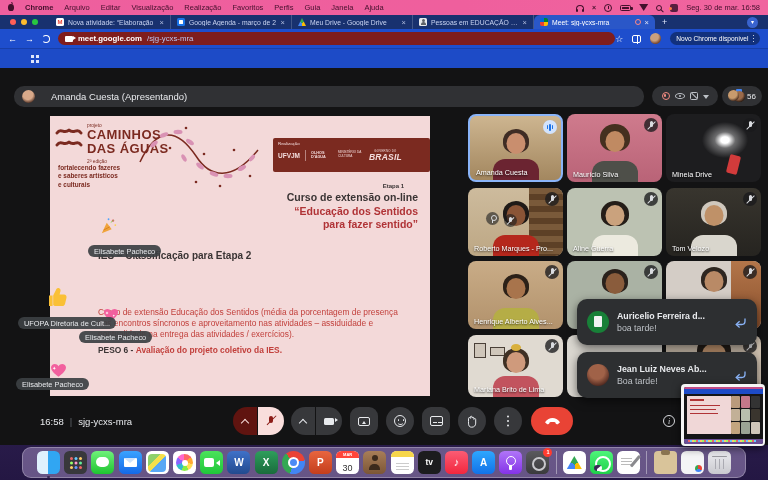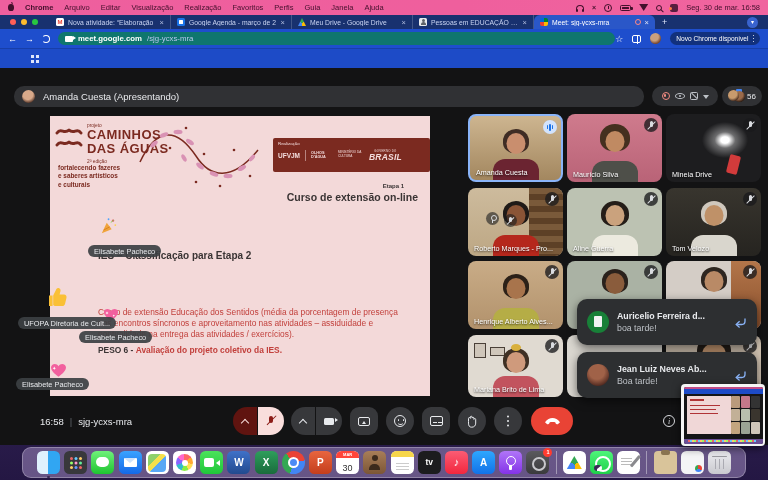--- a/index.html
+++ b/index.html
@@ -50,38 +50,38 @@
   .fav.people::after{content:"";position:absolute;left:1.5px;bottom:1px;width:5px;height:3px;border-radius:3px 3px 0 0;background:#5f6368}
   .fav.meet{background:conic-gradient(#00832d 0 25%,#ffba00 25% 50%,#e94235 50% 75%,#0066da 75%);border-radius:2px}
   .tabrec{width:6px;height:6px;border:1.4px solid #ff8785;border-radius:50%;flex:0 0 auto}
   #newtab{position:absolute;left:662px;top:2px;color:#dfe6fb;font-size:9px}
   #tabchev{position:absolute;right:10px;top:2px;width:11px;height:11px;border-radius:50%;background:#3963cf;color:#fff;font-size:6px;text-align:center;line-height:11px}
 
   
   #addrbar{position:absolute;left:0;top:29px;width:768px;height:19px;background:#1e4ecd;display:flex;align-items:center;padding:0 8px;z-index:20}
   .navbtn{color:#fff;font-size:9px;margin-right:8px}
   .reload{width:8px;height:8px;border:1.2px solid #fff;border-radius:50%;border-left-color:transparent;margin-right:8px}
-  #urlpill{width:566px;height:13px;border-radius:7px;background:#0f766e;display:flex;align-items:center;gap:5px;padding:0 7px}
+  #urlpill{width:566px;height:13px;border-radius:7px;background:#7f1d1d;display:flex;align-items:center;gap:5px;padding:0 7px}
   .meetcam{width:8px;height:6px;background:#fff;border-radius:1px;position:relative}
   .meetcam::after{content:"";position:absolute;right:-3px;top:.5px;border-top:2.5px solid transparent;border-bottom:2.5px solid transparent;border-left:3px solid #fff}
   #urlpill .host{font-size:7.8px;font-weight:bold;color:#fff;white-space:nowrap}
   #urlpill .path{font-size:7.8px;color:#b9c6ef;white-space:nowrap}
   #addr-right{margin-left:auto;display:flex;align-items:center;gap:9px}
   .star{color:#fff;font-size:9px}
   .sidep{width:9px;height:8px;border:1px solid #fff;border-radius:2px;position:relative}
   .sidep::after{content:"";position:absolute;right:2px;top:0;width:0;height:8px;border-left:1px solid #fff}
   .avatar-sm{width:11px;height:11px;border-radius:50%;background:radial-gradient(circle at 40% 35%,#caa07e 0 40%,#7a4a32 70%)}
   #newchrome{height:13px;border-radius:7px;background:#12317d;color:#fff;font-size:6.6px;display:flex;align-items:center;gap:4px;padding:0 6px;white-space:nowrap}
   .vdots{width:1.5px;height:1.5px;border-radius:50%;background:#fff;box-shadow:0 3px 0 #fff,0 6px 0 #fff;margin-top:-6px}
   #bookbar{position:absolute;left:0;top:48px;width:768px;height:20px;background:#1d4bc7;border-top:1px solid rgba(0,0,0,.15);z-index:20}
   .appsgrid{position:absolute;left:31px;top:6px;width:3px;height:3px;background:#dfe6fb;box-shadow:5px 0 0 #dfe6fb,0 5px 0 #dfe6fb,5px 5px 0 #dfe6fb}
 
   
   #meet{position:absolute;left:0;top:68px;width:768px;height:377px;background:#131314;z-index:10}
-  #presenterbar{position:absolute;left:14px;top:18px;width:630px;height:21px;background:#303134;border-radius:10px;display:flex;align-items:center;gap:8px;padding:6px 8px}
+  #presenterbar{position:absolute;left:14px;top:18px;width:630px;height:21px;background:#303134;border-radius:10px;display:flex;align-items:center;gap:16px;padding:6px 8px}
   .avatar-md{width:13px;height:13px;border-radius:50%;background:radial-gradient(circle at 45% 35%,#d8a98a 0 45%,#5b3a2c 75%)}
   #presenterbar .plabel{font-size:9.5px;color:#e8eaed}
   #toppill1{position:absolute;left:652px;top:18px;width:66px;height:20px;background:#303134;border-radius:10px;display:flex;align-items:center;justify-content:center;gap:5px}
   .rec{width:8px;height:8px;border:1.6px solid #f28b82;border-radius:50%;position:relative}
   .rec::after{content:"";position:absolute;left:1px;top:1px;width:2.5px;height:2.5px;border-radius:50%;background:#f28b82}
   .eye{width:10px;height:6px;border:1px solid #bdc1c6;border-radius:50%;position:relative}
   .eye::after{content:"";position:absolute;left:3px;top:1px;width:2px;height:2px;border-radius:50%;background:#bdc1c6}
   .lay{width:8px;height:8px;border:1px solid #bdc1c6;border-radius:1.5px;position:relative;overflow:hidden}
   .lay::after{content:"";position:absolute;left:-2px;top:3px;width:12px;height:1px;background:#bdc1c6;transform:rotate(45deg)}
   .caret{width:0;height:0;border:3px solid transparent;border-top:4px solid #bdc1c6;margin-top:4px}
@@ -457,20 +457,22 @@
           <span class="lg2">OLHOS D'ÁGUA</span>
           <span class="lg3">Ministério da Cultura</span>
           <span class="lg4wrap">
             <div class="lg4k">GOVERNO DO</div>
             <div class="lg4">BRASIL</div>
           </span>
         </div>
       </div>
       <div id="etapa">Etapa 1</div>
       <div id="course-kicker">Curso de extensão on-line</div>
+      <div id="course-title" style="white-space:pre-line">“Educação dos Sentidos
+para fazer sentido”</div>
       <div id="ies-heading">IES – Classificação para Etapa 2</div>
       <div id="peso4b">Curso de extensão Educação dos Sentidos (média da porcentagem de presença nos encontros síncronos e aproveitamento nas atividades – assiduidade e pontualidade na entrega das atividades / exercícios).</div>
       <div class="peso" id="peso6">
         <span class="pl">PESO 6 -</span> <span class="pt">Avaliação do projeto coletivo da IES.</span>
       </div>
     </div>
 
     <svg class="remoji" style="left:100px;top:149px" width="18" height="18" viewBox="0 0 20 20">
       <path d="M2 18 L7.5 6.5 L13 13.5 Z" fill="#f0a43c"></path>
       <path d="M4 14.5 L10.8 11" stroke="#d97f1e" stroke-width="1" fill="none"></path>

